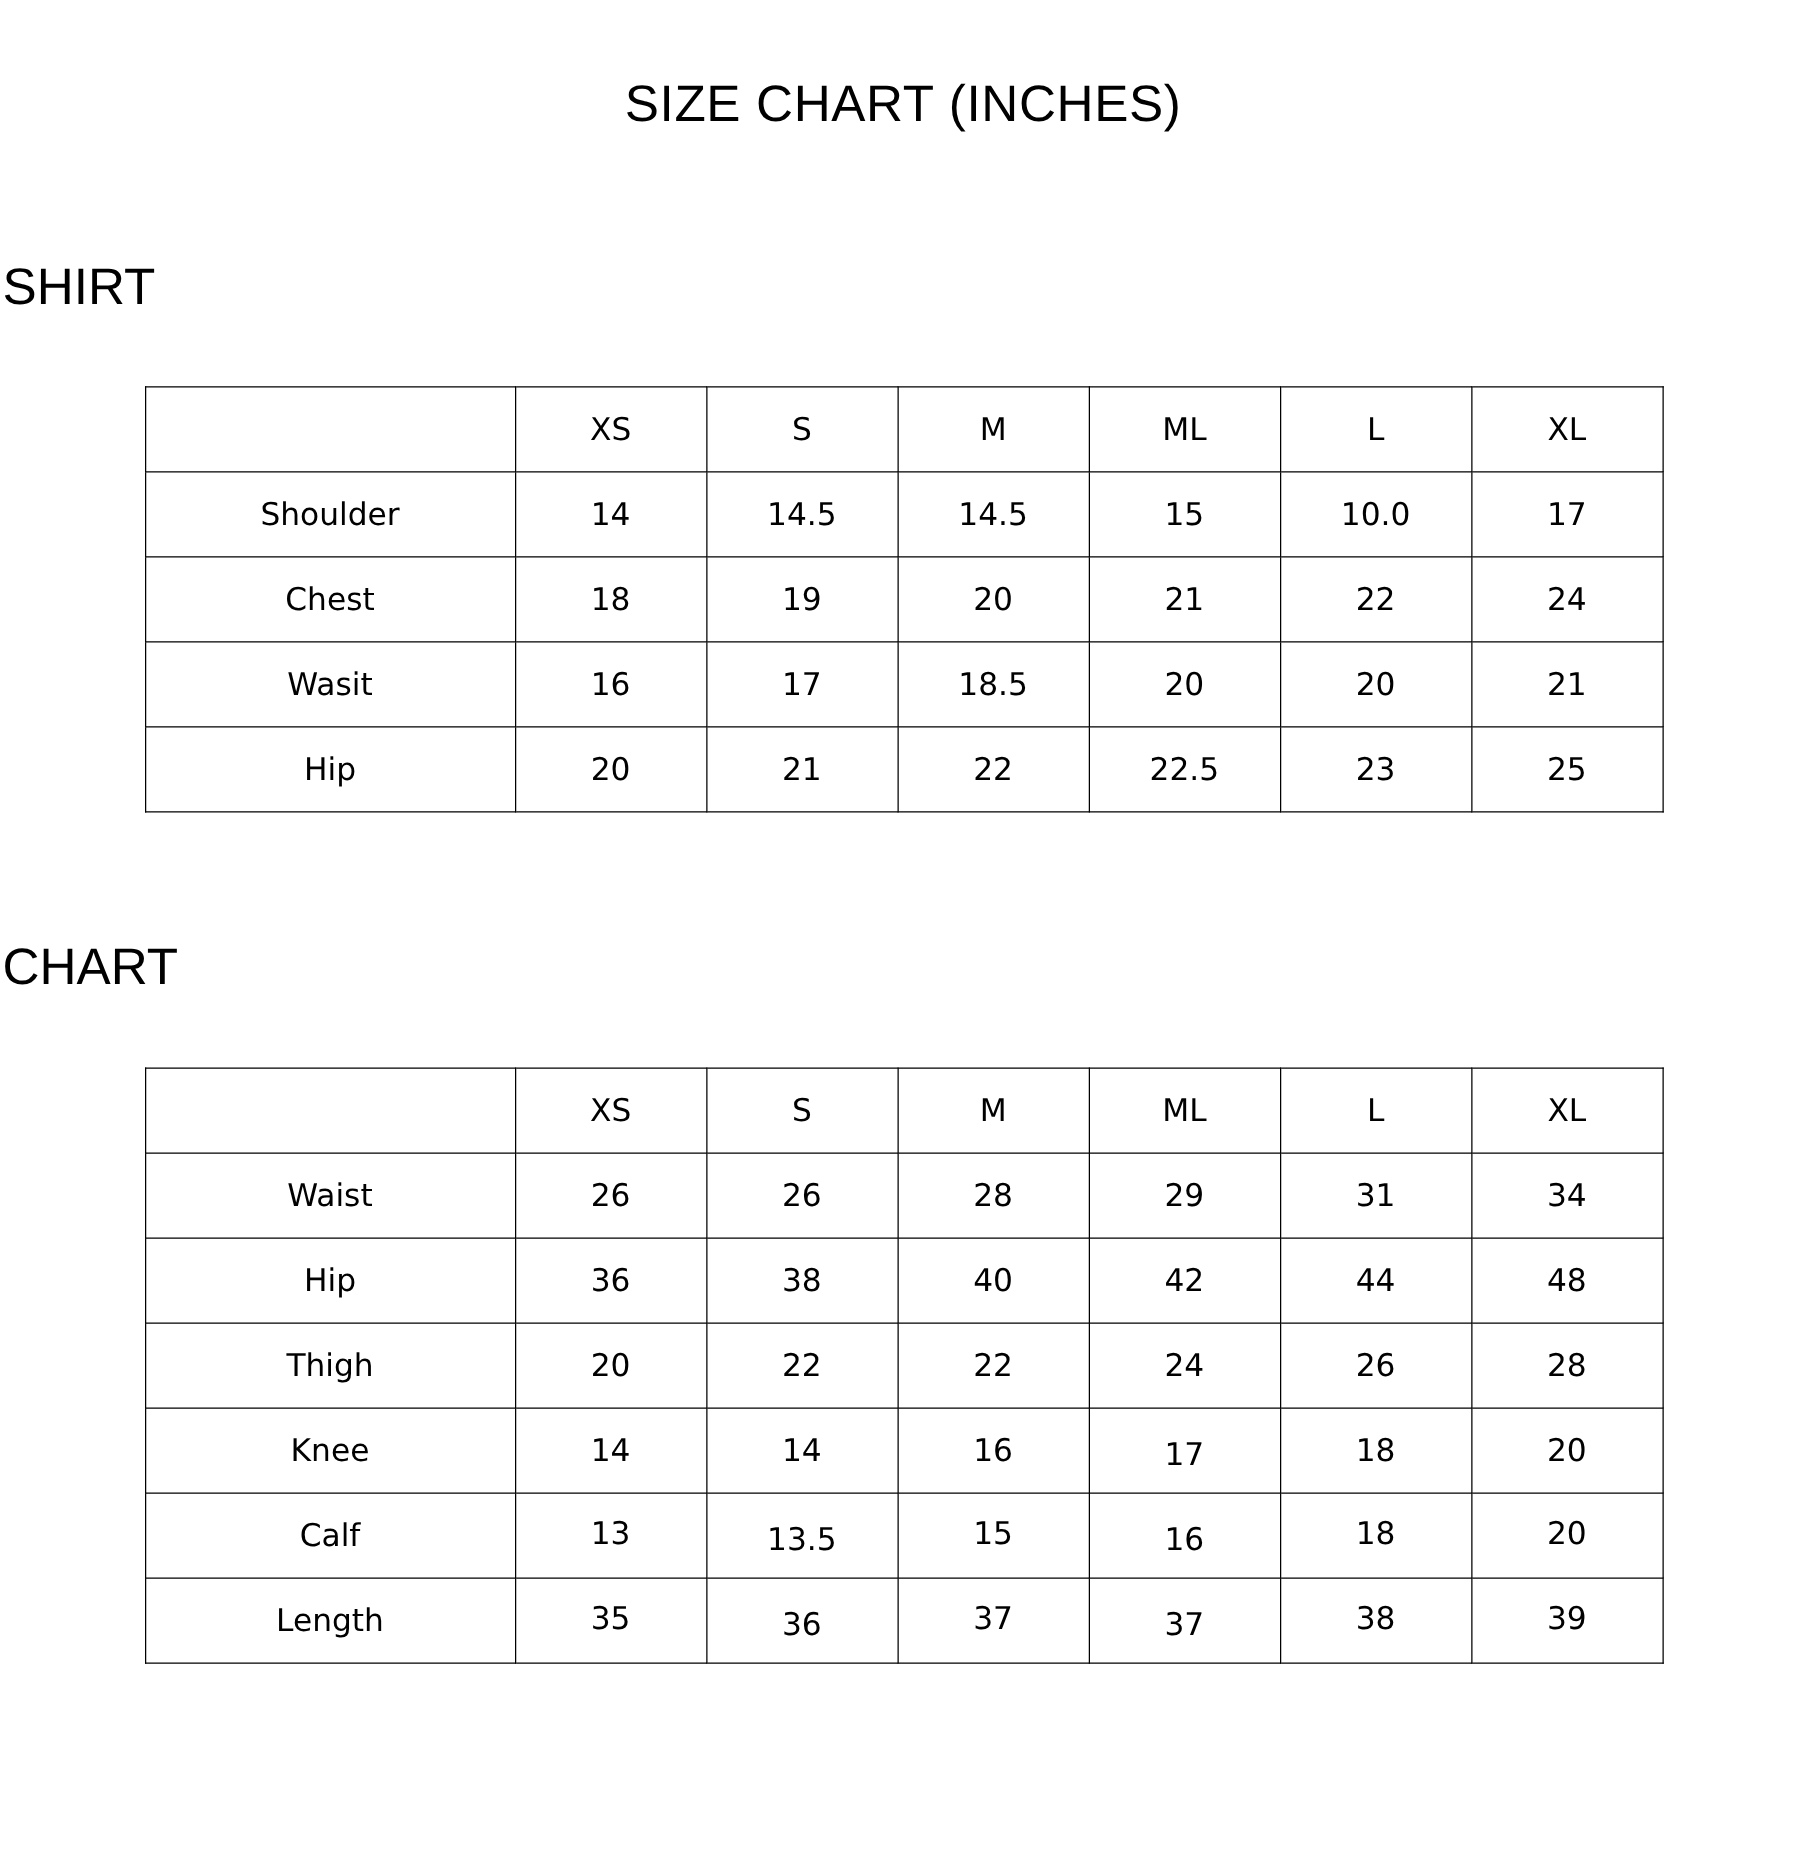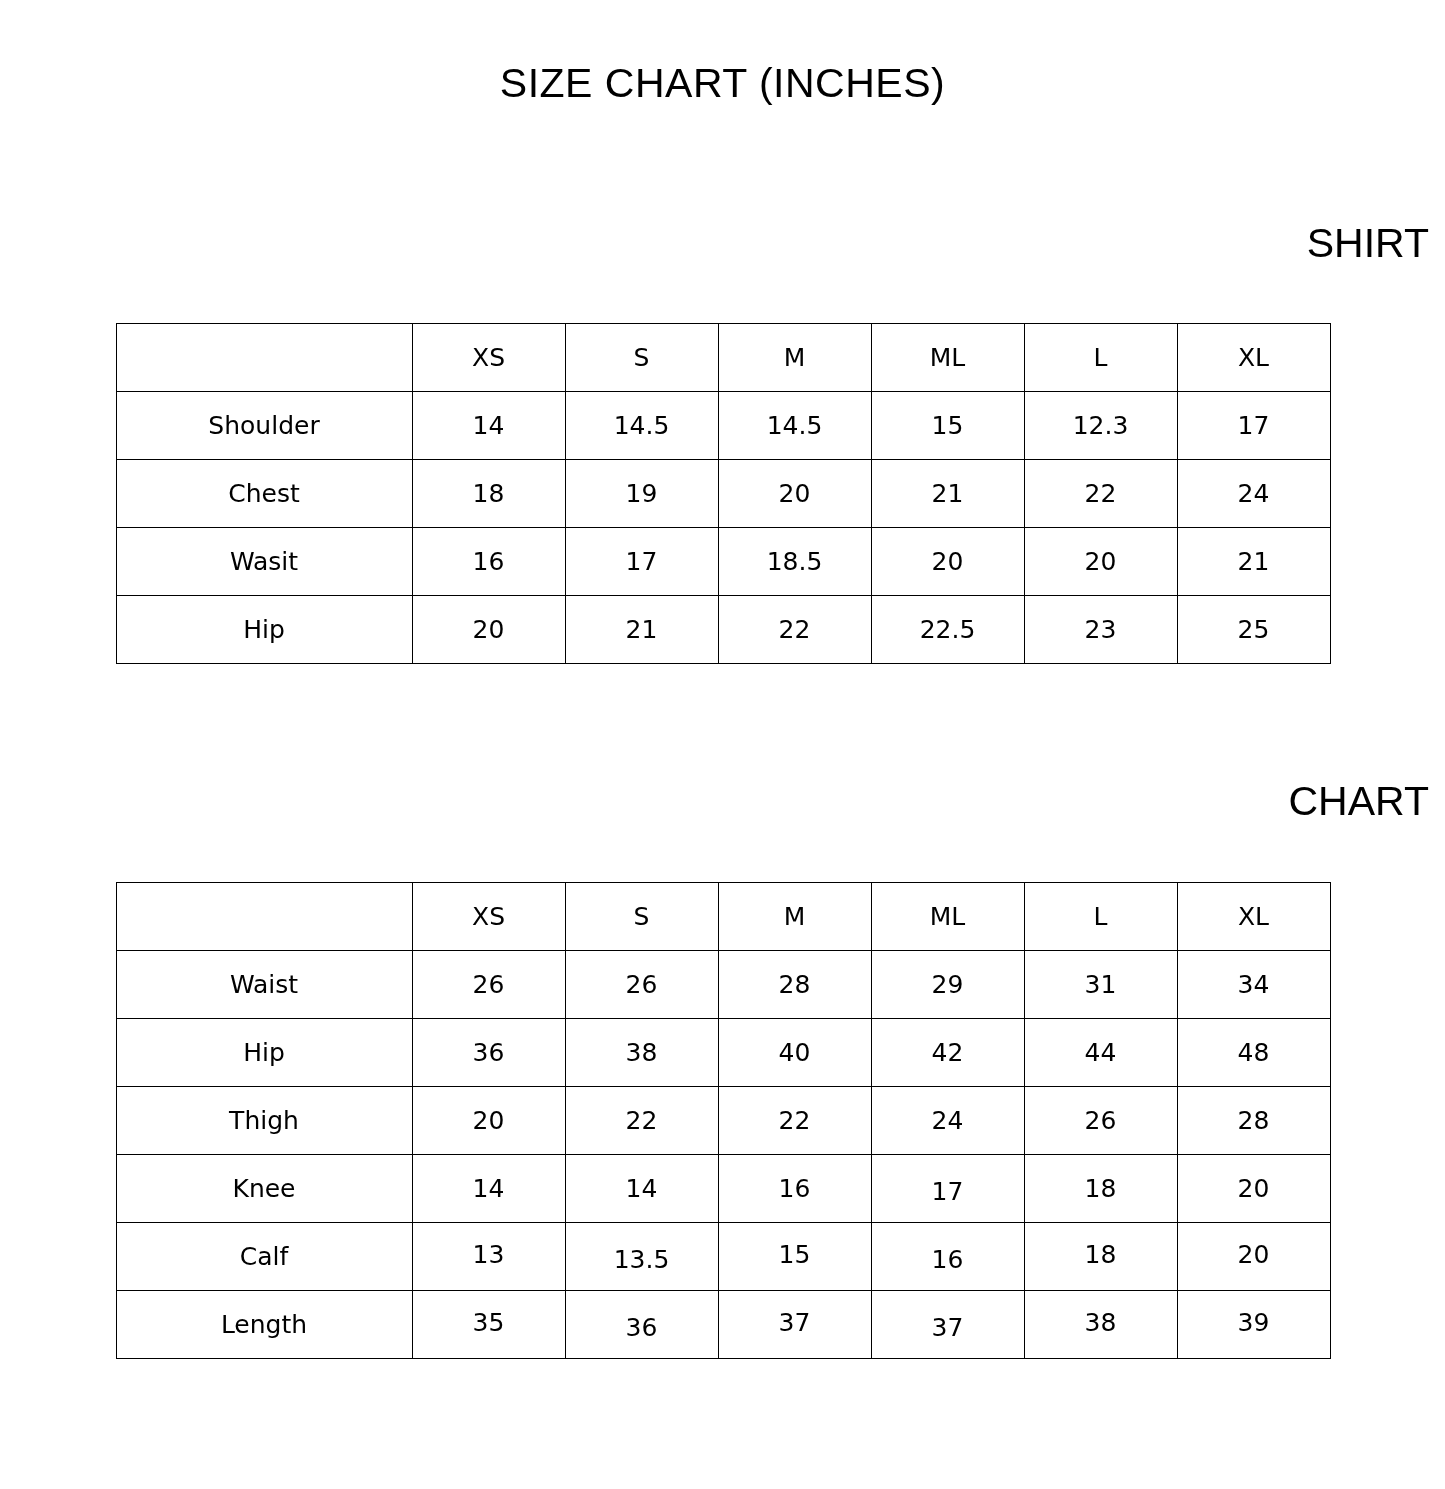--- a/index.html
+++ b/index.html
@@ -24,24 +24,24 @@
   .main-title {
     text-align: center;
     font-size: 41px;
     font-weight: 400;
     letter-spacing: 0.5px;
     margin: 0;
     padding-top: 60px;
     font-family: "Liberation Sans", sans-serif;
   }
   .section-title {
-    text-align: right;
+    text-align: left;
     font-size: 41px;
     font-weight: 400;
-    margin: 16px;
+    margin: 2px;
     font-family: "Liberation Sans", sans-serif;
   }
   #shirt-title { padding-top: 97px; }
   #pants-title { padding-top: 98px; }
 
   .table-wrap {
     margin: 0 auto;
     width: 1214px;
   }
   #shirt-table-wrap { margin-top: 56px; }
@@ -104,21 +104,21 @@
           <th>XL</th>
         </tr>
       </thead>
       <tbody>
         <tr>
           <td class="row-label">Shoulder</td>
           <td>14</td>
           <td>14.5</td>
           <td>14.5</td>
           <td>15</td>
-          <td>12.3</td>
+          <td>10.0</td>
           <td>17</td>
         </tr>
         <tr>
           <td class="row-label">Chest</td>
           <td>18</td>
           <td>19</td>
           <td>20</td>
           <td>21</td>
           <td>22</td>
           <td>24</td>

